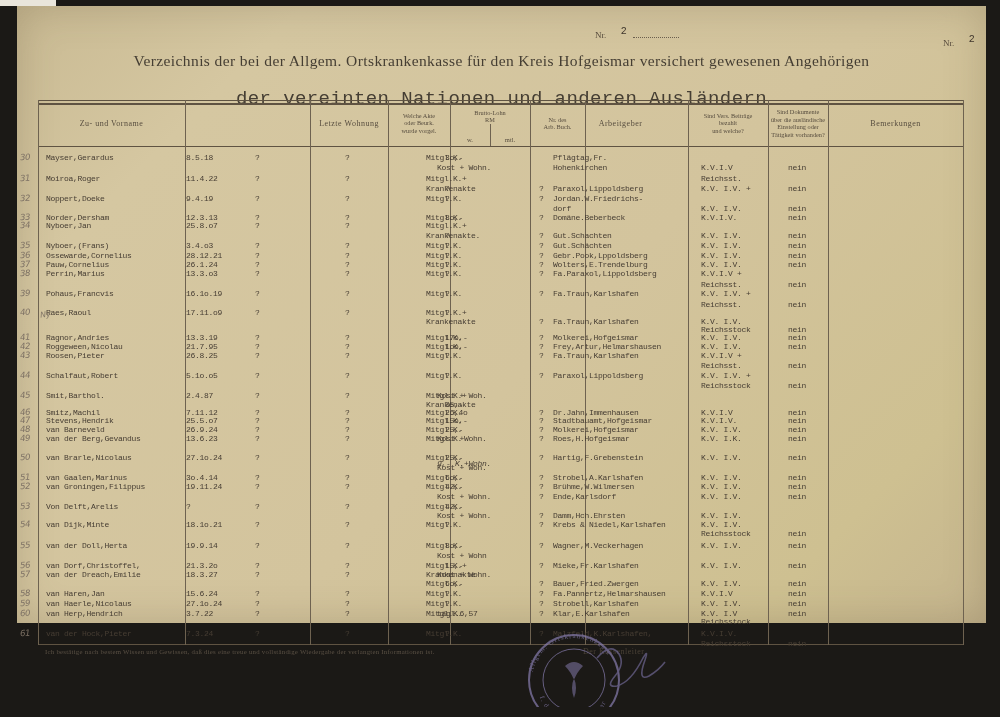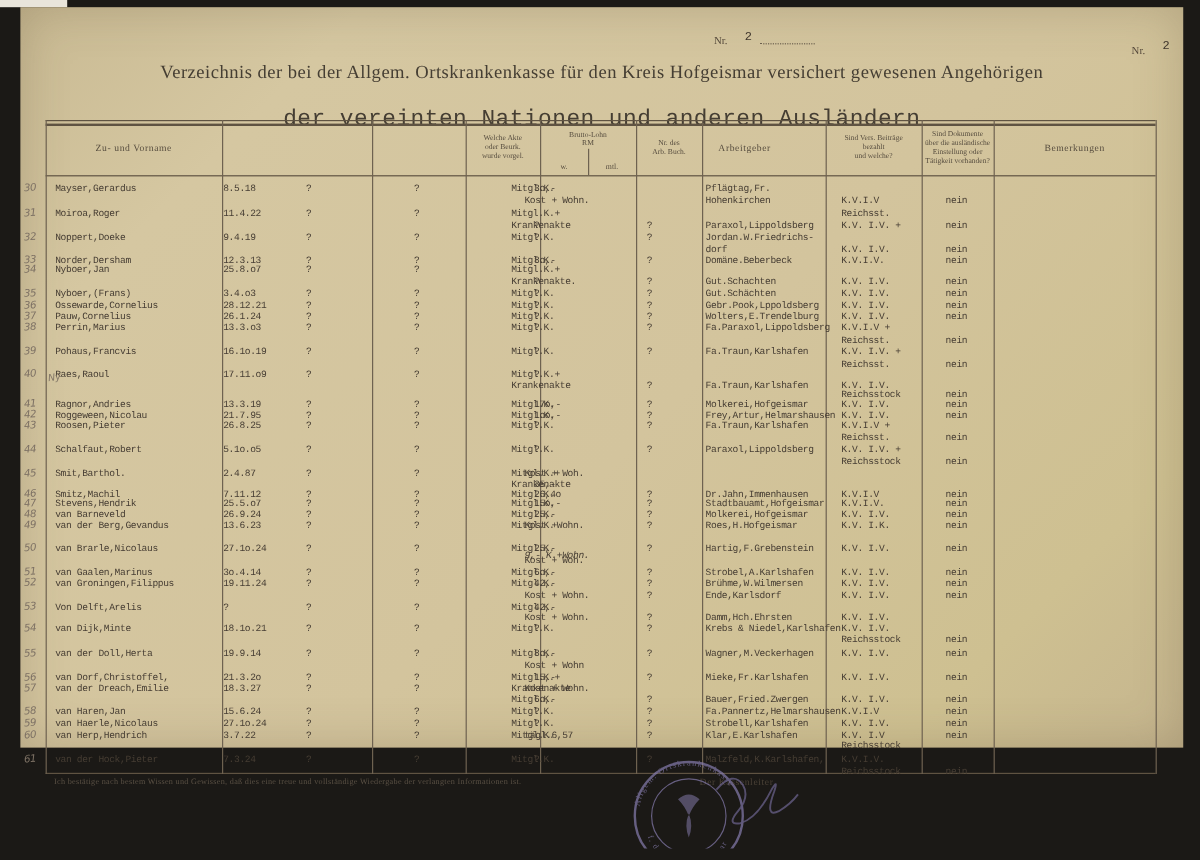--- a/index.html
+++ b/index.html
@@ -43,21 +43,21 @@
   .c-no{left:-18px;font-family:"DejaVu Sans",sans-serif !important;font-style:italic;
         font-size:8.5px !important;color:#7d7164 !important;transform:rotate(-4deg);}
   .c-name{left:8px;}
   .c-geb{left:148px;}
   .c-ort{left:217px;}
   .c-wohn{left:307px;}
   .c-akte{left:388px;}
   .c-lohn{left:407px;}
   .c-lohn2{left:399px;}
   .c-nr{left:501px;}
-  .c-arb{left:550px;}
+  .c-arb{left:515px;}
   .c-vers{left:663px;}
   .c-dok{left:750px;}
   .margin-note{position:absolute;left:2px;top:210px;font-family:"DejaVu Sans",sans-serif;
                font-style:italic;font-size:8px;color:#837768;transform:rotate(-8deg);}
   
   .certify{position:absolute;left:28px;top:642px;width:520px;font-family:"Liberation Serif",serif;
            font-size:6.8px;letter-spacing:.25px;color:#5a5044;}
   .kassenleiter{position:absolute;left:566px;top:641px;font-family:Liberation Serif, serif;
                 font-size:8px;color:#4a4136;letter-spacing:.5px;}
   .stamp-svg{position:absolute;left:488px;top:622px;opacity:.68;}
@@ -100,20 +100,21 @@
     <div class="vline short" style="left:452px;"></div>
     <div class="vline" style="left:492px;"></div>
     <div class="vline" style="left:547px;"></div>
     <div class="vline" style="left:650px;"></div>
     <div class="vline" style="left:730px;"></div>
     <div class="vline" style="left:790px;"></div>
     <div class="vline" style="left:925px;"></div>
 
     <div class="thead">
       <div class="th th-big" style="left:0;width:147px;height:42px;">Zu- und Vorname</div>
+      <div class="th th-big" style="left:272px;width:78px;height:42px;">Letzte Wohnung</div>
       <div class="th th-small" style="left:350px;width:62px;height:42px;">Welche Akte
 oder Beurk.
 wurde vorgel.</div>
       <div class="th th-small" style="left:412px;width:80px;height:28px;">Brutto-Lohn
 RM</div>
       <div class="th th-small" style="left:492px;width:55px;height:42px;">Nr. des
 Arb. Buch.</div>
       <div class="th th-big" style="left:531px;width:103px;height:42px;">Arbeitgeber</div>
       <div class="th th-small" style="left:650px;width:80px;height:42px;">Sind Vers. Beiträge
 bezahlt

